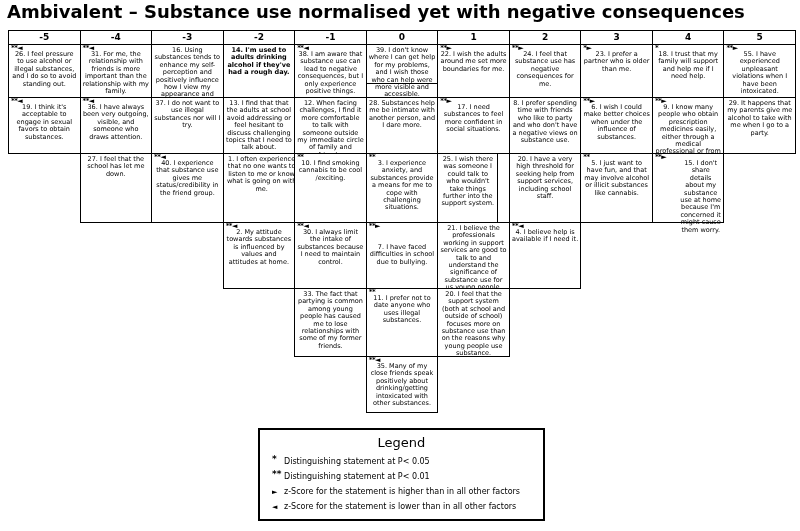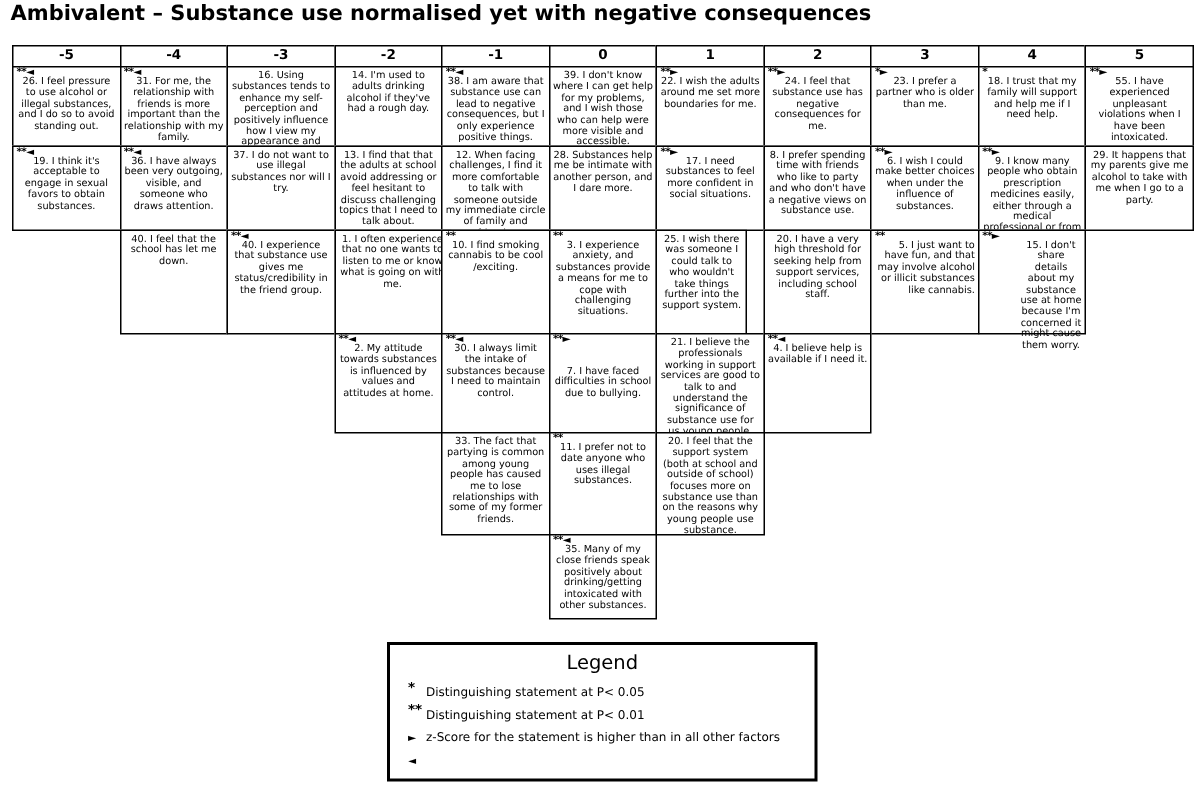--- a/index.html
+++ b/index.html
@@ -1,20 +1,20 @@
 <!DOCTYPE html>
 <html><head>
 <meta charset="utf-8">
 <style>
   html,body{margin:0;padding:0;}
   body{
     width:800px;height:531px;position:relative;overflow:hidden;background:#fff;
     font-family:"DejaVu Sans","Liberation Sans",sans-serif;color:#000;
   }
-  .page-title{position:absolute;left:7px;top:1px;font-size:14px;font-weight:600;letter-spacing:0;}
+  .page-title{position:absolute;left:7px;top:1px;font-size:18px;font-weight:600;letter-spacing:0;}
   #grid{position:absolute;left:8px;top:30px;width:787px;height:382px;}
   .hcell{
     position:absolute;box-sizing:border-box;border:1px solid #000;background:#fff;
     font-weight:bold;font-size:9px;text-align:center;line-height:13px;
   }
   .cell{
     position:absolute;box-sizing:border-box;border:1px solid #000;background:#fff;
     text-align:center;font-size:6.5px;line-height:7.4px;
   }
   .stxt{display:block;padding:0 2px;}
@@ -55,27 +55,27 @@
       <span class="stxt" style="padding-top: 6px;">26. I feel pressure to use alcohol or illegal substances, and I do so to avoid standing out.</span>
     </div>
     <div class="cell" style="left: 71.5455px; top: 14px; width: 72.5455px; height: 54px;">
       <span class="marker">**◄</span>
       <span class="stxt" style="padding-top: 6px;">31. For me, the relationship with friends is more important than the relationship with my family.</span>
     </div>
     <div class="cell" style="left: 143.091px; top: 14px; width: 72.5455px; height: 54px;">
       <span class="stxt" style="padding-top: 2px;">16. Using substances tends to enhance my self-perception and positively influence how I view my appearance and body.</span>
     </div>
     <div class="cell" style="left: 214.636px; top: 14px; width: 72.5455px; height: 54px;">
-      <span class="stxt" style="padding-top: 2px;">14. I'm used to adults drinking alcohol if they've had a rough day.</span>
+      <span class="stxt" style="padding-top: 2px; font-weight: bold;">14. I'm used to adults drinking alcohol if they've had a rough day.</span>
     </div>
     <div class="cell" style="left: 286.182px; top: 14px; width: 72.5455px; height: 54px;">
       <span class="marker">**◄</span>
       <span class="stxt" style="padding-top: 6px;">38. I am aware that substance use can lead to negative consequences, but I only experience positive things.</span>
     </div>
-    <div class="cell" style="left: 357.727px; top: 14px; width: 72.5455px; height: 54px;">
+    <div class="cell" style="left: 357.727px; top: 14px; width: 72.5455px; height: 40px;">
       <span class="stxt" style="padding-top: 2px;">39. I don't know where I can get help for my problems, and I wish those who can help were more visible and accessible.</span>
     </div>
     <div class="cell" style="left: 429.273px; top: 14px; width: 72.5455px; height: 54px;">
       <span class="marker">**►</span>
       <span class="stxt" style="padding-top: 6px;">22. I wish the adults around me set more boundaries for me.</span>
     </div>
     <div class="cell" style="left: 500.818px; top: 14px; width: 72.5455px; height: 54px;">
       <span class="marker">**►</span>
       <span class="stxt" style="padding-top: 6px;">24. I feel that substance use has negative consequences for me.</span>
     </div>
@@ -123,21 +123,21 @@
       <span class="stxt" style="padding-top: 6px;">6. I wish I could make better choices when under the influence of substances.</span>
     </div>
     <div class="cell" style="left: 643.909px; top: 67px; width: 72.5455px; height: 57px;">
       <span class="marker">**►</span>
       <span class="stxt" style="padding-top: 6px;">9. I know many people who obtain prescription medicines easily, either through a medical professional or from others.</span>
     </div>
     <div class="cell" style="left: 715.455px; top: 67px; width: 72.5455px; height: 57px;">
       <span class="stxt" style="padding-top: 2px;">29. It happens that my parents give me alcohol to take with me when I go to a party.</span>
     </div>
     <div class="cell" style="left: 71.5455px; top: 123px; width: 72.5455px; height: 70px;">
-      <span class="stxt" style="padding-top: 2px;">40. I feel that the school has let me down.</span>
+      <span class="stxt" style="padding-top: 2px;">27. I feel that the school has let me down.</span>
     </div>
     <div class="cell" style="left: 143.091px; top: 123px; width: 72.5455px; height: 70px;">
       <span class="marker">**◄</span>
       <span class="stxt" style="padding-top: 6px;">40. I experience that substance use gives me status/credibility in the friend group.</span>
     </div>
     <div class="cell" style="left: 214.636px; top: 123px; width: 78px; height: 70px;">
       <span class="stxt" style="padding-top: 2px;">1. I often experience that no one wants to listen to me or know what is going on with me.</span>
     </div>
     <div class="cell" style="left: 286.182px; top: 123px; width: 72.5455px; height: 70px;">
       <span class="marker">**</span>
@@ -148,21 +148,21 @@
       <span class="stxt" style="padding-top: 6px; text-align: center;">3. I experience anxiety, and substances provide a means for me to cope with challenging situations.</span>
     </div>
     <div class="cell" style="left: 429.273px; top: 123px; width: 61px; height: 70px;">
       <span class="stxt" style="padding-top: 2px;">25. I wish there was someone I could talk to who wouldn't take things further into the support system.</span>
     </div>
     <div class="cell" style="left: 500.818px; top: 123px; width: 72.5455px; height: 70px;">
       <span class="stxt" style="padding-top: 2px;">20. I have a very high threshold for seeking help from support services, including school staff.</span>
     </div>
     <div class="cell" style="left: 572.364px; top: 123px; width: 72.5455px; height: 70px;">
       <span class="marker">**</span>
-      <span class="stxt" style="padding-top: 6px; text-align: right;">5. I just want to have fun, and that may involve alcohol or illicit substances like cannabis.</span>
+      <span class="stxt" style="padding-top: 6px;">5. I just want to have fun, and that may involve alcohol or illicit substances like cannabis.</span>
     </div>
     <div class="cell" style="left: 643.909px; top: 123px; width: 72.5455px; height: 70px;">
       <span class="marker">**►</span>
       <span class="stxt" style="padding-top: 6px; margin-left: 25px;">15. I don't share details about my substance use at home because I'm concerned it might cause them worry.</span>
     </div>
     <div class="cell" style="left: 214.636px; top: 192px; width: 72.5455px; height: 67px;">
       <span class="marker">**◄</span>
       <span class="stxt" style="padding-top: 6px;">2. My attitude towards substances is influenced by values and attitudes at home.</span>
     </div>
     <div class="cell" style="left: 286.182px; top: 192px; width: 72.5455px; height: 67px;">
@@ -206,15 +206,16 @@
     <div class="legend-item">
       <span class="lsym star">**</span>
       <span>Distinguishing statement at P&lt; 0.01</span>
     </div>
     <div class="legend-item">
       <span class="lsym arrow">►</span>
       <span>z-Score for the statement is higher than in all other factors</span>
     </div>
     <div class="legend-item">
       <span class="lsym arrow">◄</span>
+      <span>z-Score for the statement is lower than in all other factors</span>
     </div>
   </div>
 </div>
 
 </body></html>

